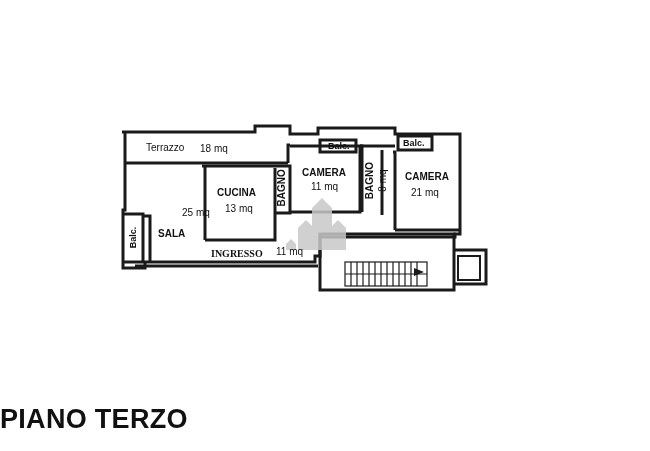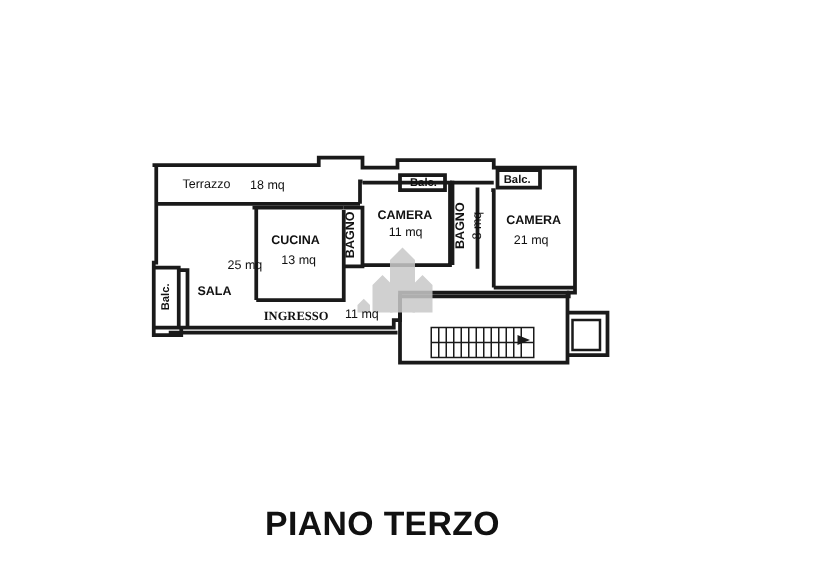--- a/index.html
+++ b/index.html
@@ -3,21 +3,21 @@
 <meta charset="utf-8">
 <style>
   html, body { margin: 0; padding: 0; background: #ffffff; }
   body { width: 650px; height: 451px; position: relative; overflow: hidden;
          font-family: "Liberation Sans", sans-serif; }
   #plan { position: absolute; left: 0; top: 0; }
   .lbl { position: absolute; color: #111; font-family: "Liberation Sans", sans-serif;
          font-size: 10px; line-height: 11px; white-space: nowrap; text-align: center; }
   .bold { font-weight: bold; }
   .vert { transform: rotate(-90deg); transform-origin: center center; }
-  .title { position: absolute; left: 0; width: 612px; top: 404px; text-align: center;
+  .title { position: absolute; left: 0; width: 612px; top: 404px; 
            font-family: "Liberation Sans", sans-serif; font-weight: bold;
            font-size: 27px; color: #111; letter-spacing: 0.3px; }
 </style>
 </head>
 <body>
 
 <svg id="plan" width="650" height="451" viewBox="0 0 650 451">
   <g fill="none" stroke="#1a1a1a" stroke-width="3" stroke-linejoin="miter">
 
     <path d="M122 132 L255 132 L255 126 L290 126 L290 134 L318 134 L318 128 L395 128 L395 134 L460 134 L460 234 L455 234 L455 237 L320 237 L320 256 L315 256 L315 262 L145 262 L145 268 L123 268 L123 210 L125 210 L125 132 Z"></path>

